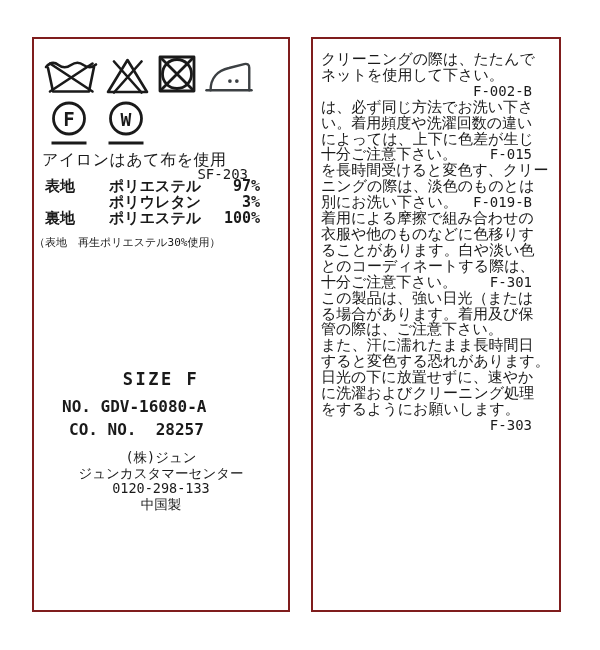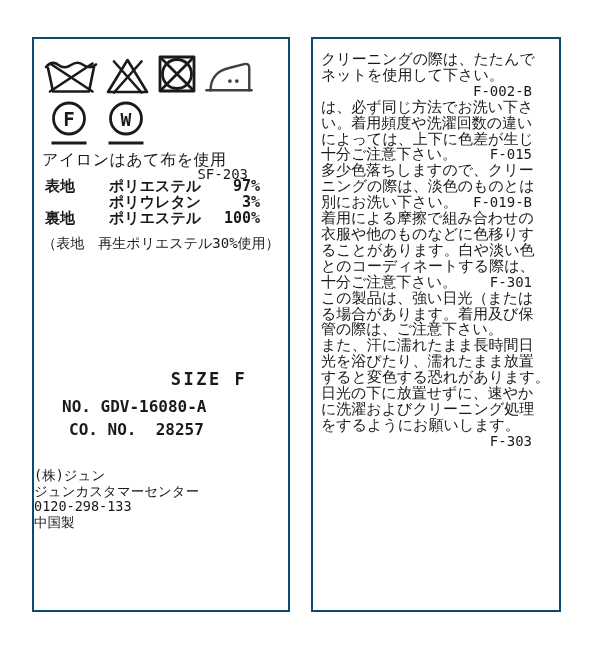--- a/index.html
+++ b/index.html
@@ -2,40 +2,40 @@
 <html><head>
 <meta charset="utf-8">
 <style>
   html,body{margin:0;padding:0;}
   body{
     width:600px;height:650px;background:#ffffff;position:relative;overflow:hidden;
     font-family:"DejaVu Sans Mono","Liberation Sans",sans-serif;
     color:#1a1a1a;
     -webkit-font-smoothing:antialiased;
   }
-  .panel{position:absolute;top:37px;height:575px;border:2px solid #0c4a6e;background:#fff;box-sizing:border-box;}
+  .panel{position:absolute;top:37px;height:575px;border:2px solid #7f1d1d;background:#fff;box-sizing:border-box;}
   .panel-left{left:32px;width:258px;}
   .panel-right{left:311px;width:250px;}
 
   
   .abs{position:absolute;}
   .symbols-row1{left:9px;top:14px;display:flex;align-items:flex-end;gap:6px;}
   .symbols-row2{left:15px;top:61px;display:flex;gap:17px;}
   .sym svg{display:block;}
   .iron-note{left:8px;top:111px;font-size:16px;white-space:nowrap;letter-spacing:.5px;}
   .sf-code{right:40px;top:127px;font-size:14px;}
   .fabric-table{left:0;top:139px;width:100%;}
   .fabric-row{display:grid;grid-template-columns:64px 1fr auto;padding:0 28px 0 11px;
               font-size:15px;line-height:16.2px;font-weight:600;}
   .fabric-row .pct{text-align:right;}
-  .recycled-note{left:0;top:196px;width:100%;text-align:center;font-size:14px;white-space:nowrap;}
-  .size-line{left:0;top:330px;width:100%;text-align:center;font-size:17px;letter-spacing:2.5px;font-weight:600;padding-left:48px;}
+  .recycled-note{left:0;top:196px;width:100%;font-size:11px;white-space:nowrap;}
+  .size-line{left:0;top:330px;width:100%;text-align:center;font-size:17px;letter-spacing:2.5px;font-weight:600;}
   .no-line{left:28px;top:358px;font-size:16px;white-space:pre;font-weight:600;}
   .co-line{left:35px;top:381px;font-size:16px;white-space:pre;font-weight:600;}
-  .maker-block{left:0;top:429px;width:100%;text-align:left;}
+  .maker-block{left:0;top:411px;width:100%;text-align:center;}
   .maker-line{font-size:13.5px;line-height:15.6px;white-space:nowrap;}
 
   
   .care-lines{position:absolute;left:0;top:13px;width:100%;box-sizing:border-box;padding:0 27px 0 8px;}
   .care-line{display:flex;justify-content:space-between;align-items:baseline;
              font-size:15px;line-height:15.9px;white-space:nowrap;}
   .care-line .code{font-size:14px;letter-spacing:0;}
 </style>
 </head>
 <body>
@@ -153,21 +153,21 @@
     </div>
       <div class="care-line">
       <span class="txt">によっては、上下に色差が生じ</span>
       <span class="code"></span>
     </div>
       <div class="care-line">
       <span class="txt">十分ご注意下さい。</span>
       <span class="code">F-015</span>
     </div>
       <div class="care-line">
-      <span class="txt">多少色落ちしますので、クリー</span>
+      <span class="txt">を長時間受けると変色す、クリー</span>
       <span class="code"></span>
     </div>
       <div class="care-line">
       <span class="txt">ニングの際は、淡色のものとは</span>
       <span class="code"></span>
     </div>
       <div class="care-line">
       <span class="txt">別にお洗い下さい。</span>
       <span class="code">F-019-B</span>
     </div>
@@ -201,24 +201,20 @@
     </div>
       <div class="care-line">
       <span class="txt">管の際は、ご注意下さい。</span>
       <span class="code"></span>
     </div>
       <div class="care-line">
       <span class="txt">また、汗に濡れたまま長時間日</span>
       <span class="code"></span>
     </div>
       <div class="care-line">
-      <span class="txt">光を浴びたり、濡れたまま放置</span>
-      <span class="code"></span>
-    </div>
-      <div class="care-line">
       <span class="txt">すると変色する恐れがあります。</span>
       <span class="code"></span>
     </div>
       <div class="care-line">
       <span class="txt">日光の下に放置せずに、速やか</span>
       <span class="code"></span>
     </div>
       <div class="care-line">
       <span class="txt">に洗濯およびクリーニング処理</span>
       <span class="code"></span>

